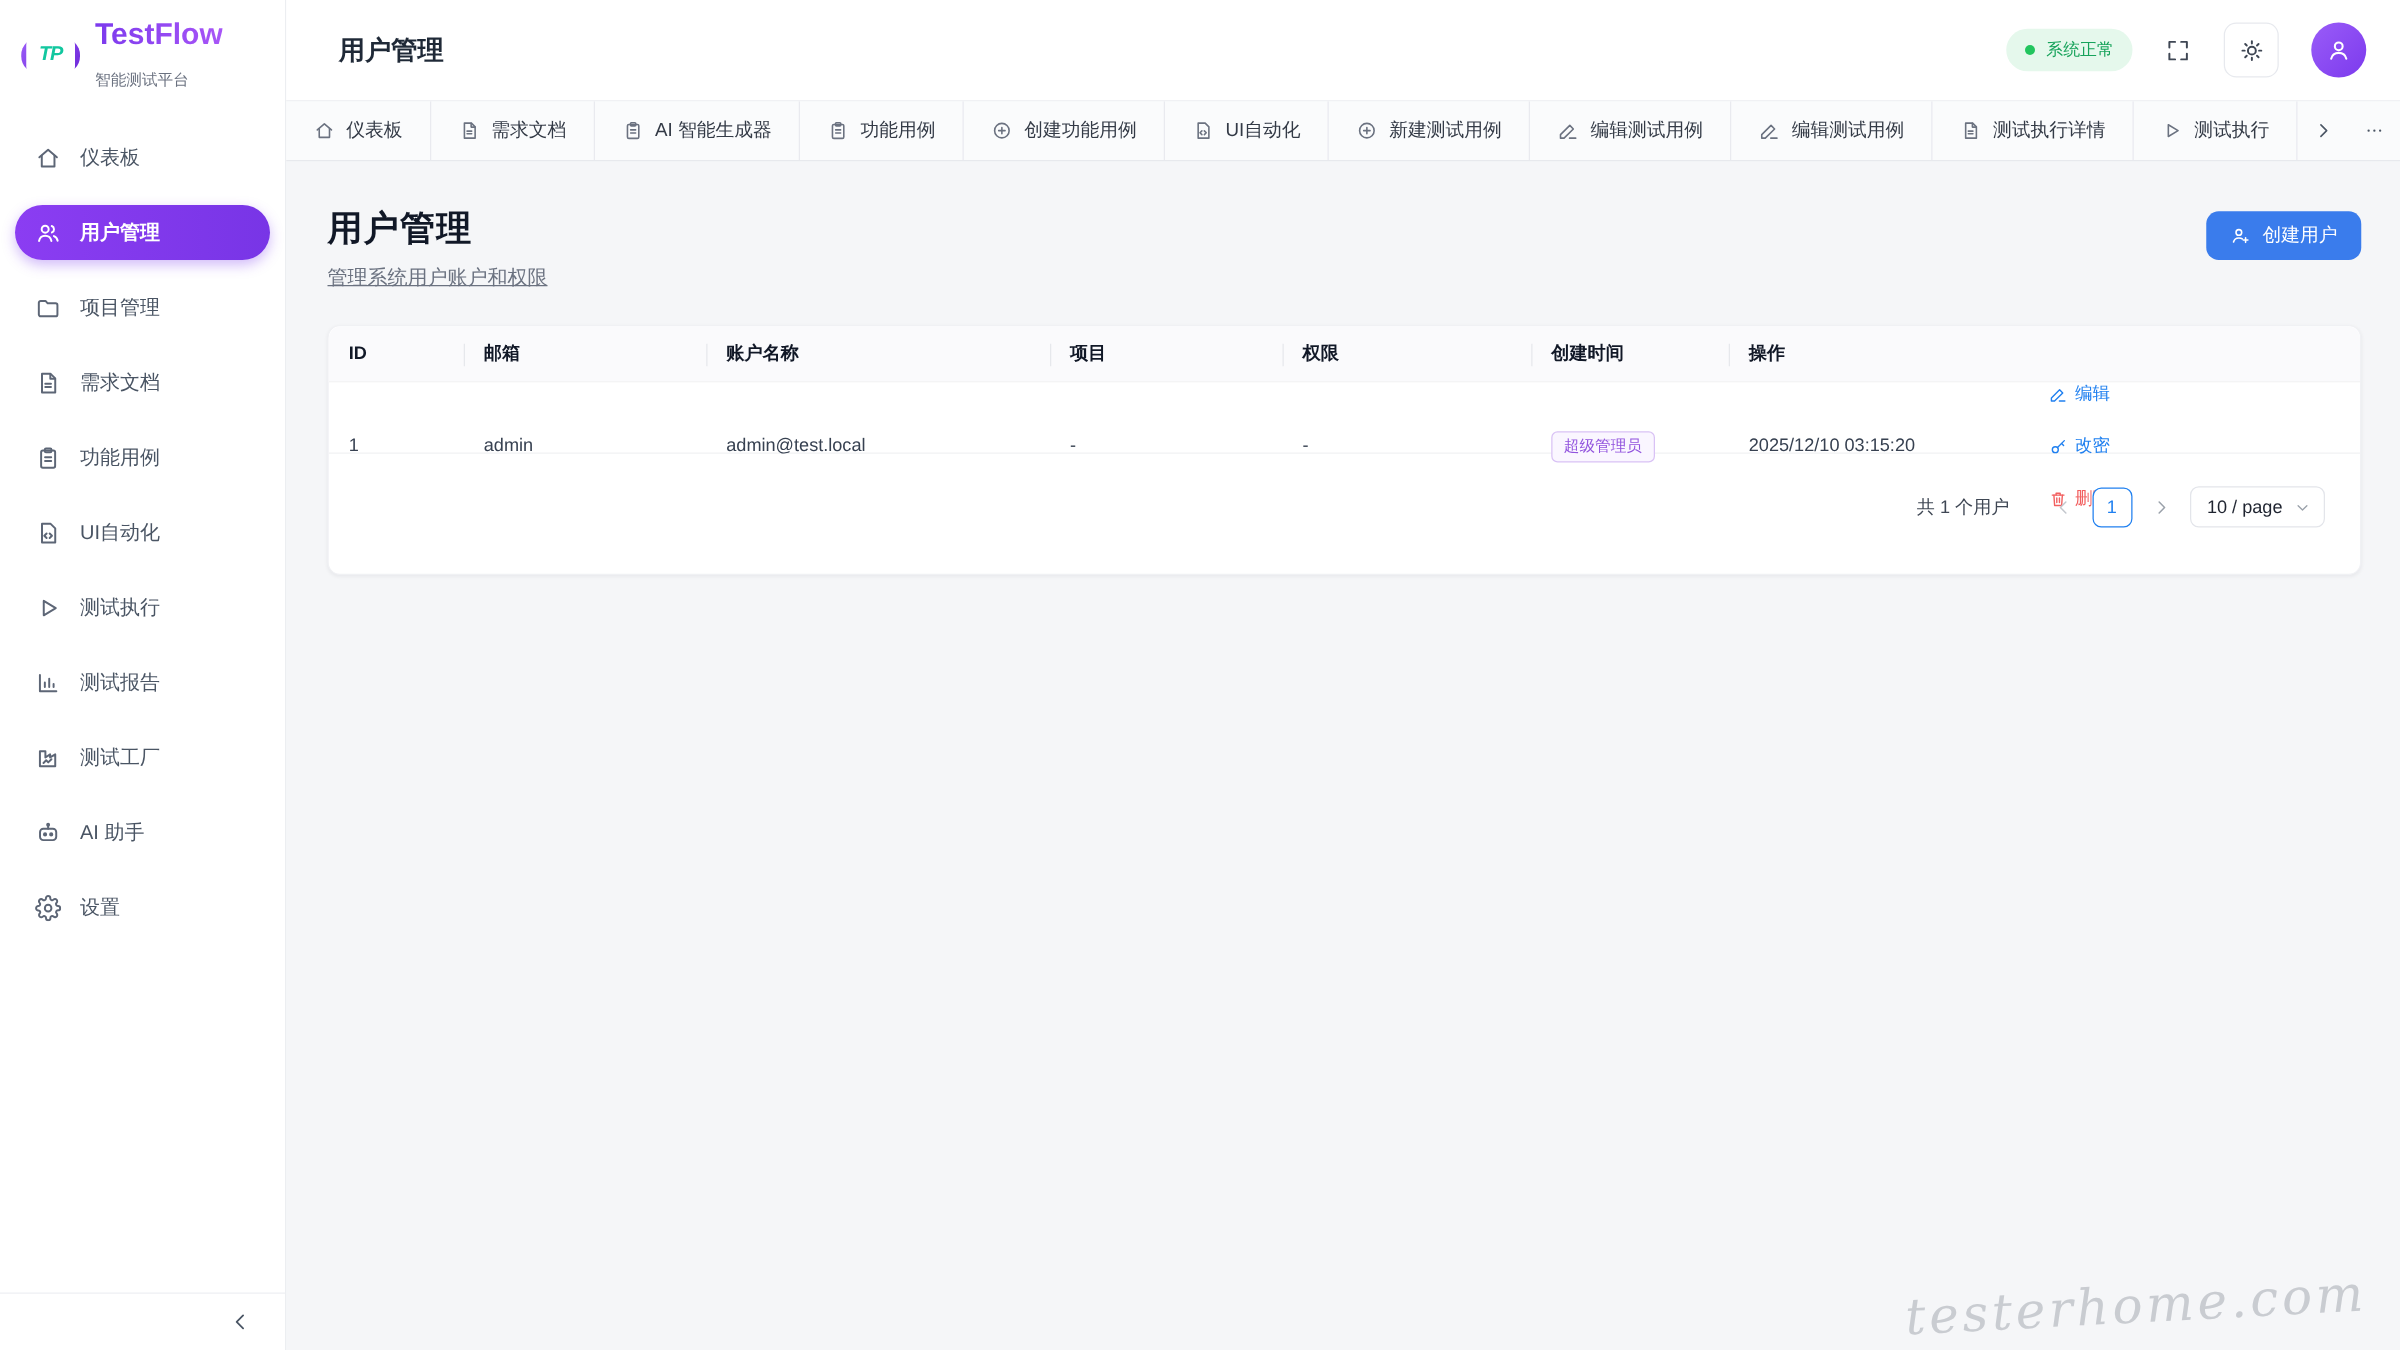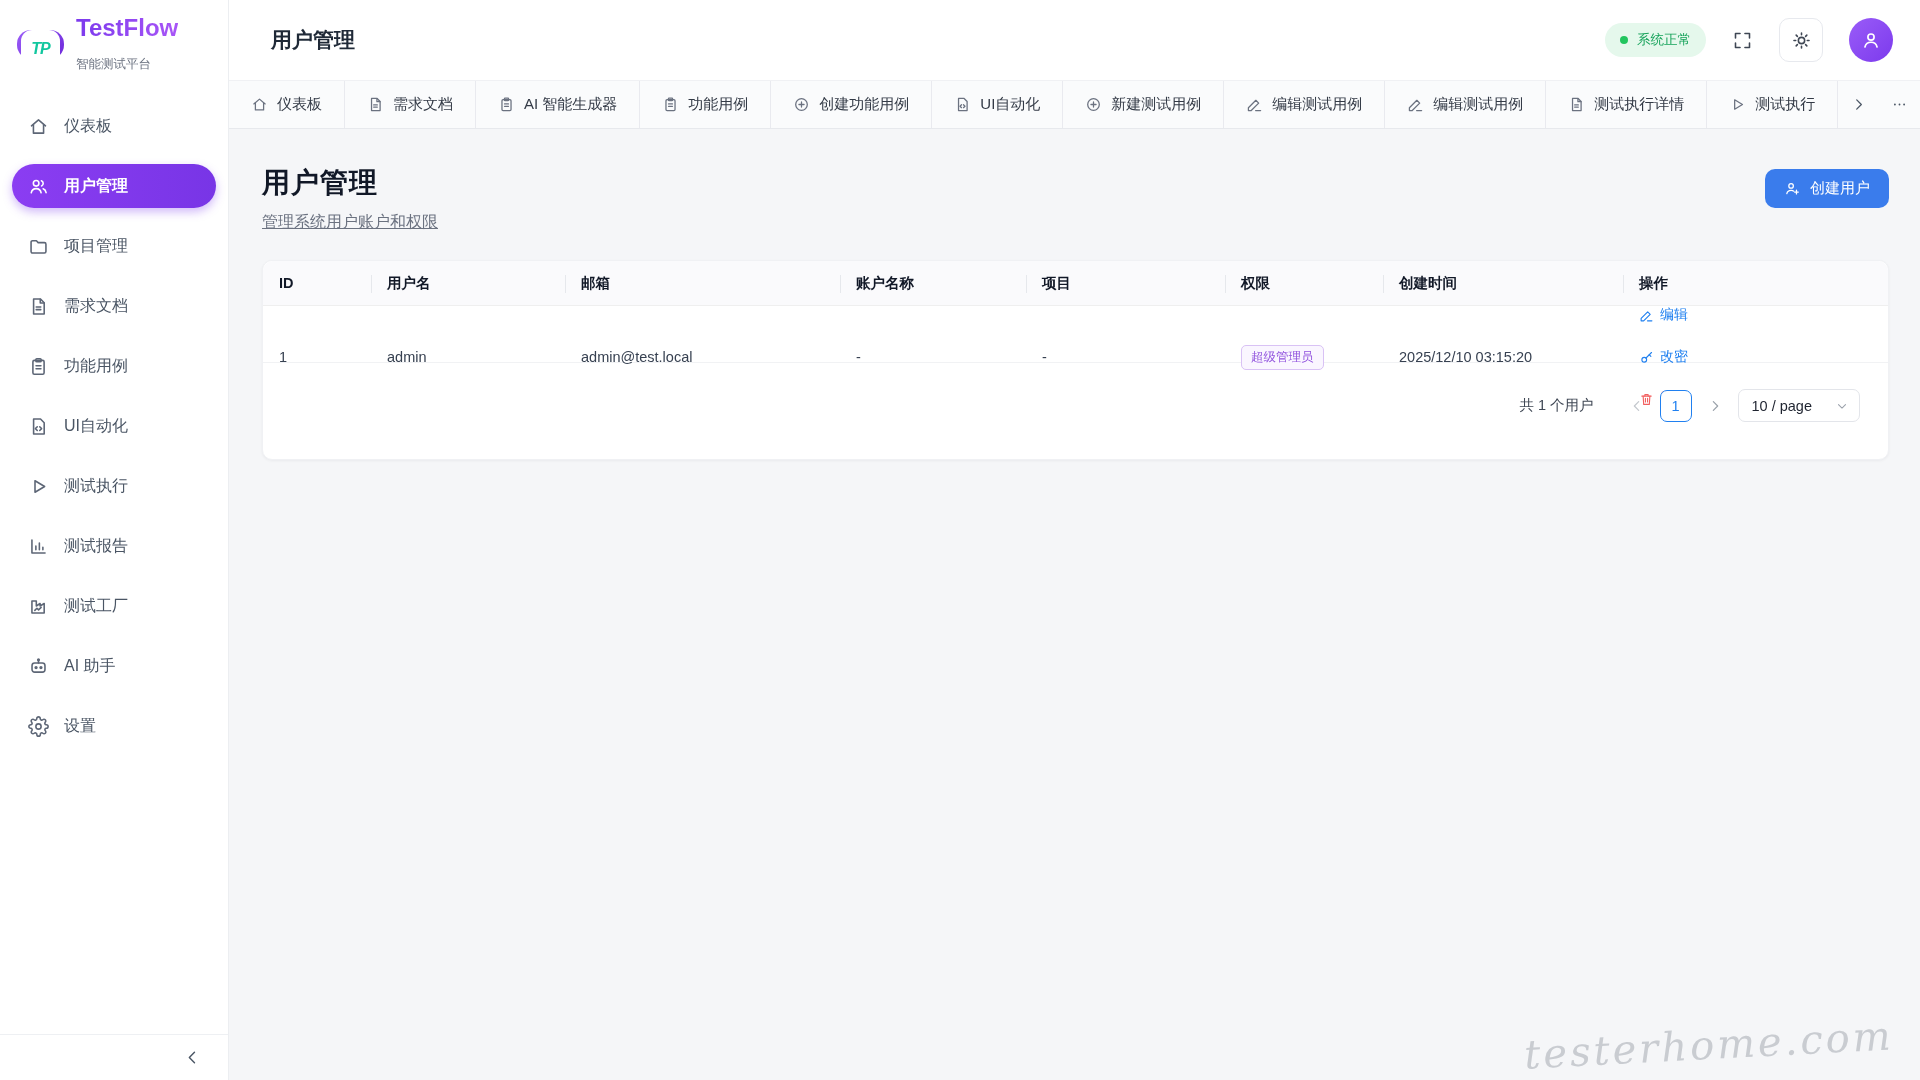--- a/index.html
+++ b/index.html
@@ -7,21 +7,21 @@
   body {
     width:1920px; height:1080px; overflow:hidden;
     font-family:"Liberation Sans","DejaVu Sans",sans-serif;
     background:#f5f6f8; color:#1f2937;
   }
   .app { display:flex; height:100%; }
 
   
   aside { width:229px; flex:0 0 229px; background:#fff; border-right:1px solid #eceef1; display:flex; flex-direction:column; }
   .brand { display:flex; align-items:center; gap:12px; padding:15px 14px 13px 17px; }
-  .logo { width:47px; height:29px; border-radius:14px; background:linear-gradient(135deg,#9b5cf8,#6d28d9); display:flex; align-items:flex-start; justify-content:center; flex:0 0 auto; }
+  .logo { width:47px; height:29px; border-radius:14px; background:linear-gradient(135deg,#9b5cf8,#6d28d9); display:flex; align-items:center; justify-content:center; flex:0 0 auto; }
   .logo-inner { width:39px; height:39px; border-radius:11px; background:#fff; display:flex; align-items:center; justify-content:center; color:#12c79f; font-weight:800; font-size:16px; font-style:italic; letter-spacing:-1px; }
   .brand-name { font-size:24px; font-weight:800; line-height:1.05; background:linear-gradient(90deg,#7c3aed,#a855f7); -webkit-background-clip:text; background-clip:text; color:transparent; }
   .brand-sub { font-size:12.5px; color:#6b7280; margin-top:16px; }
   nav { flex:1; padding:18px 12px 0; display:flex; flex-direction:column; gap:16px; overflow:hidden; }
   .nav-item { display:flex; align-items:center; gap:15px; height:44px; padding:0 16px; border-radius:22px; color:#4a5564; font-size:16px; cursor:pointer; flex:0 0 auto; }
   .nav-item svg { width:21px; height:21px; color:#5d6676; flex:0 0 auto; }
   .nav-item.active { background:linear-gradient(90deg,#8b3df2,#7835e6); color:#fff; font-weight:700; box-shadow:0 4px 10px rgba(124,58,237,.35); }
   .nav-item.active svg { color:#fff; }
   .collapse { border-top:1px solid #eef0f3; padding:13px 26px; display:flex; justify-content:flex-end; align-items:center; color:#4a5564; cursor:pointer; }
   .collapse svg { width:19px; height:19px; }
@@ -65,21 +65,21 @@
   .badge { display:inline-block; border:1px solid #d9c2f5; background:#faf6ff; color:#9254de; font-size:12.5px; padding:3px 9px; border-radius:5px; }
   .actions { display:flex; gap:24px;flex-direction:column; }
   .action { display:flex; align-items:center; gap:6px; font-size:14px; cursor:pointer; }
   .action svg { width:15px; height:15px; }
   .t-foot { display:flex; justify-content:flex-end; align-items:center; gap:15px; padding:26px 28px 37px; }
   .total { font-size:14.5px; color:#3f4754; margin-right:20px; }
   .pg-arrow { display:flex; color:#c3c7cd; cursor:pointer; background:none; border:none; padding:0; }
   .pg-arrow.next { color:#9aa1aa; }
   .pg-arrow svg { width:16px; height:16px; }
   .pg-num { width:32px; height:32px; border:1px solid #2080f0; color:#2080f0; background:#fff; border-radius:7px; font-size:14.5px; display:flex; align-items:center; justify-content:center; cursor:pointer; font-family:inherit; }
-  .pg-size { display:flex; align-items:center; gap:23px; border:1px solid #e3e5ea; border-radius:7px; height:33px; padding:0 10px 0 13px; font-size:14.5px; color:#1f2430; background:#fff; cursor:pointer; }
+  .pg-size { display:flex; align-items:center; gap:9px; border:1px solid #e3e5ea; border-radius:7px; height:33px; padding:0 10px 0 13px; font-size:14.5px; color:#1f2430; background:#fff; cursor:pointer; }
   .pg-size svg { width:14px; height:14px; color:#9aa1aa; }
 
   .watermark { position:absolute; right:26px; bottom:12px; font-family:"DejaVu Serif","Liberation Serif",serif; font-style:italic; font-size:40px; color:#c9ccd1; letter-spacing:3px; transform:rotate(-3deg); pointer-events:none; }
 </style>
 </head>
 <body>
 
 <div class="app">
 
   <aside>
@@ -321,21 +321,20 @@
                 <path d="M17.6 14.4v5.2M15 17h5.2"></path>
               </svg>
             </span>
           <span>创建用户</span>
         </button>
       </div>
 
       <div class="card">
         <div class="t-head grid-row" id="thead">
             <div class="th">ID</div>
-            <div class="th">用户名</div>
             <div class="th">邮箱</div>
             <div class="th">账户名称</div>
             <div class="th">项目</div>
             <div class="th">权限</div>
             <div class="th">创建时间</div>
             <div class="th">操作</div>
           </div>
         <div id="tbody">
             <div class="tr grid-row">
               <div class="td">1</div>

